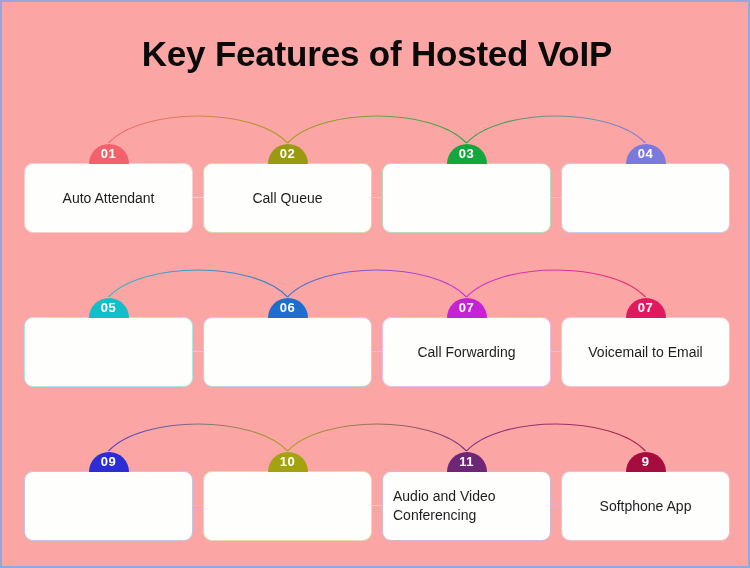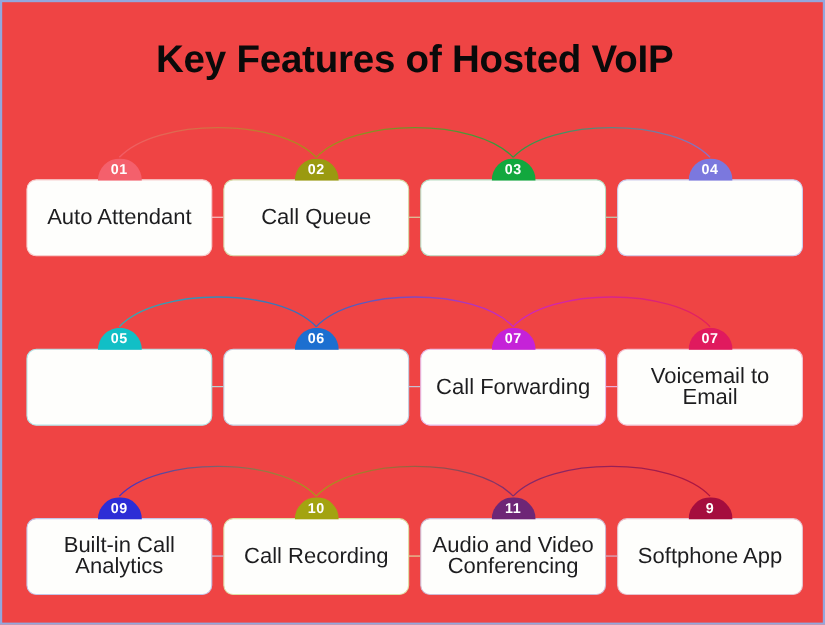--- a/index.html
+++ b/index.html
@@ -13,21 +13,21 @@
     font-family: "Liberation Sans", sans-serif;
     overflow: hidden;
   }
 
   #infographic {
     position: relative;
     width: 750px;
     height: 568px;
     box-sizing: border-box;
     border: 2px solid #93a7dd;
-    background: #ef4444;
+    background: #fca5a5;
     overflow: hidden;
   }
 
   #title {
     position: absolute;
     left: 0;
     top: 32px;
     width: 750px;
     text-align: center;
     font-size: 35px;
@@ -68,24 +68,24 @@
     display: flex;
     align-items: center;
     justify-content: center;
   }
   .col-0 { left: 22px; }
   .col-1 { left: 201px; }
   .col-2 { left: 380px; }
   .col-3 { left: 559px; }
 
   .card-label {
-    font-size: 20px;
+    font-size: 14px;
     line-height: 19px;
     color: #1d1d1f;
-    text-align: center;
+    text-align: left;
     padding: 0 10px;
     max-width: 155px;
   }
 
   .badge {
     position: absolute;
     top: -20px;
     left: 50%;
     margin-left: -20px;
     width: 40px;
@@ -244,29 +244,27 @@
             <span class="badge-num">07</span>
           </div>
         </div>
       </div>
       <div class="connector conn-0" style="background: rgb(178, 228, 231);"></div>
       <div class="connector conn-1" style="background: rgb(195, 207, 224);"></div>
       <div class="connector conn-2" style="background: rgb(232, 188, 233);"></div>
     </div>
   <div class="row row-2">
       <div class="card col-0" style="border-color: rgb(196, 196, 230);">
-        <div class="card-label">Built-in Call Analytics</div>
         <div class="badge">
           <div class="badge-inner" style="background: rgb(45, 45, 214);">
             <span class="badge-num">09</span>
           </div>
         </div>
       </div>
       <div class="card col-1" style="border-color: rgb(222, 222, 166);">
-        <div class="card-label">Call Recording</div>
         <div class="badge">
           <div class="badge-inner" style="background: rgb(163, 163, 16);">
             <span class="badge-num">10</span>
           </div>
         </div>
       </div>
       <div class="card col-2" style="border-color: rgb(207, 185, 210);">
         <div class="card-label">Audio and Video Conferencing</div>
         <div class="badge">
           <div class="badge-inner" style="background: rgb(110, 38, 118);">

